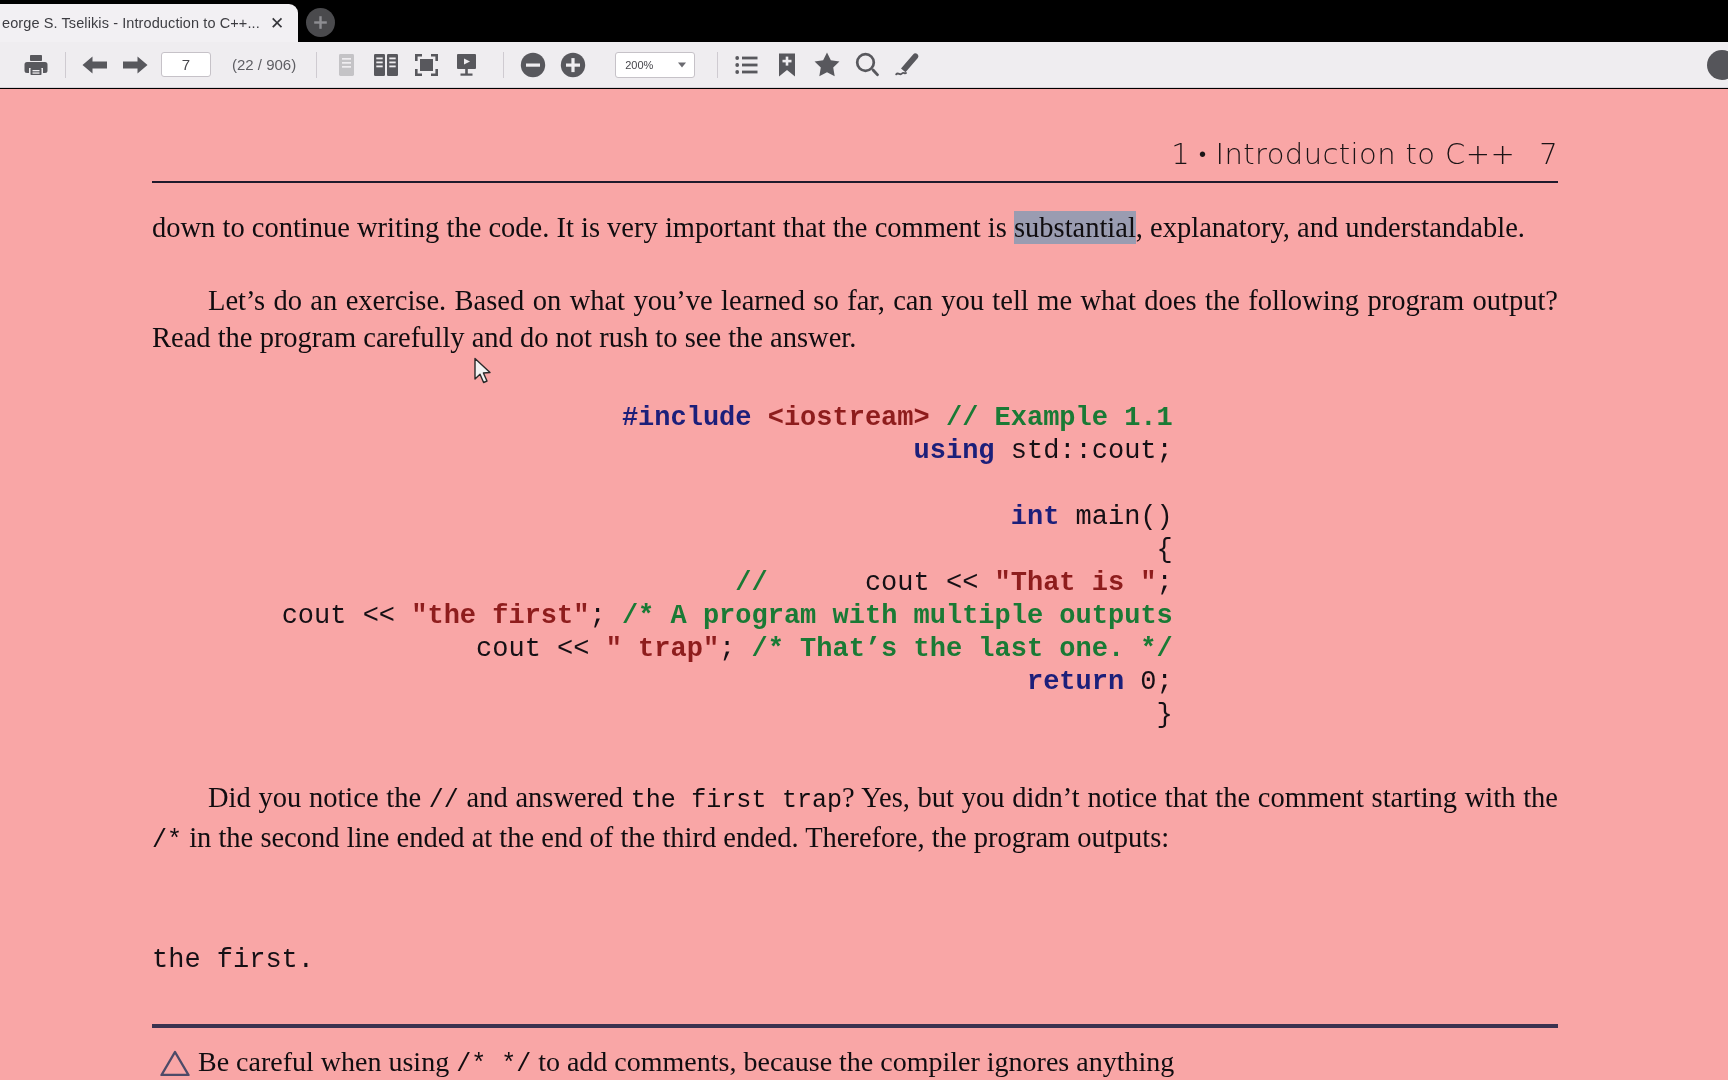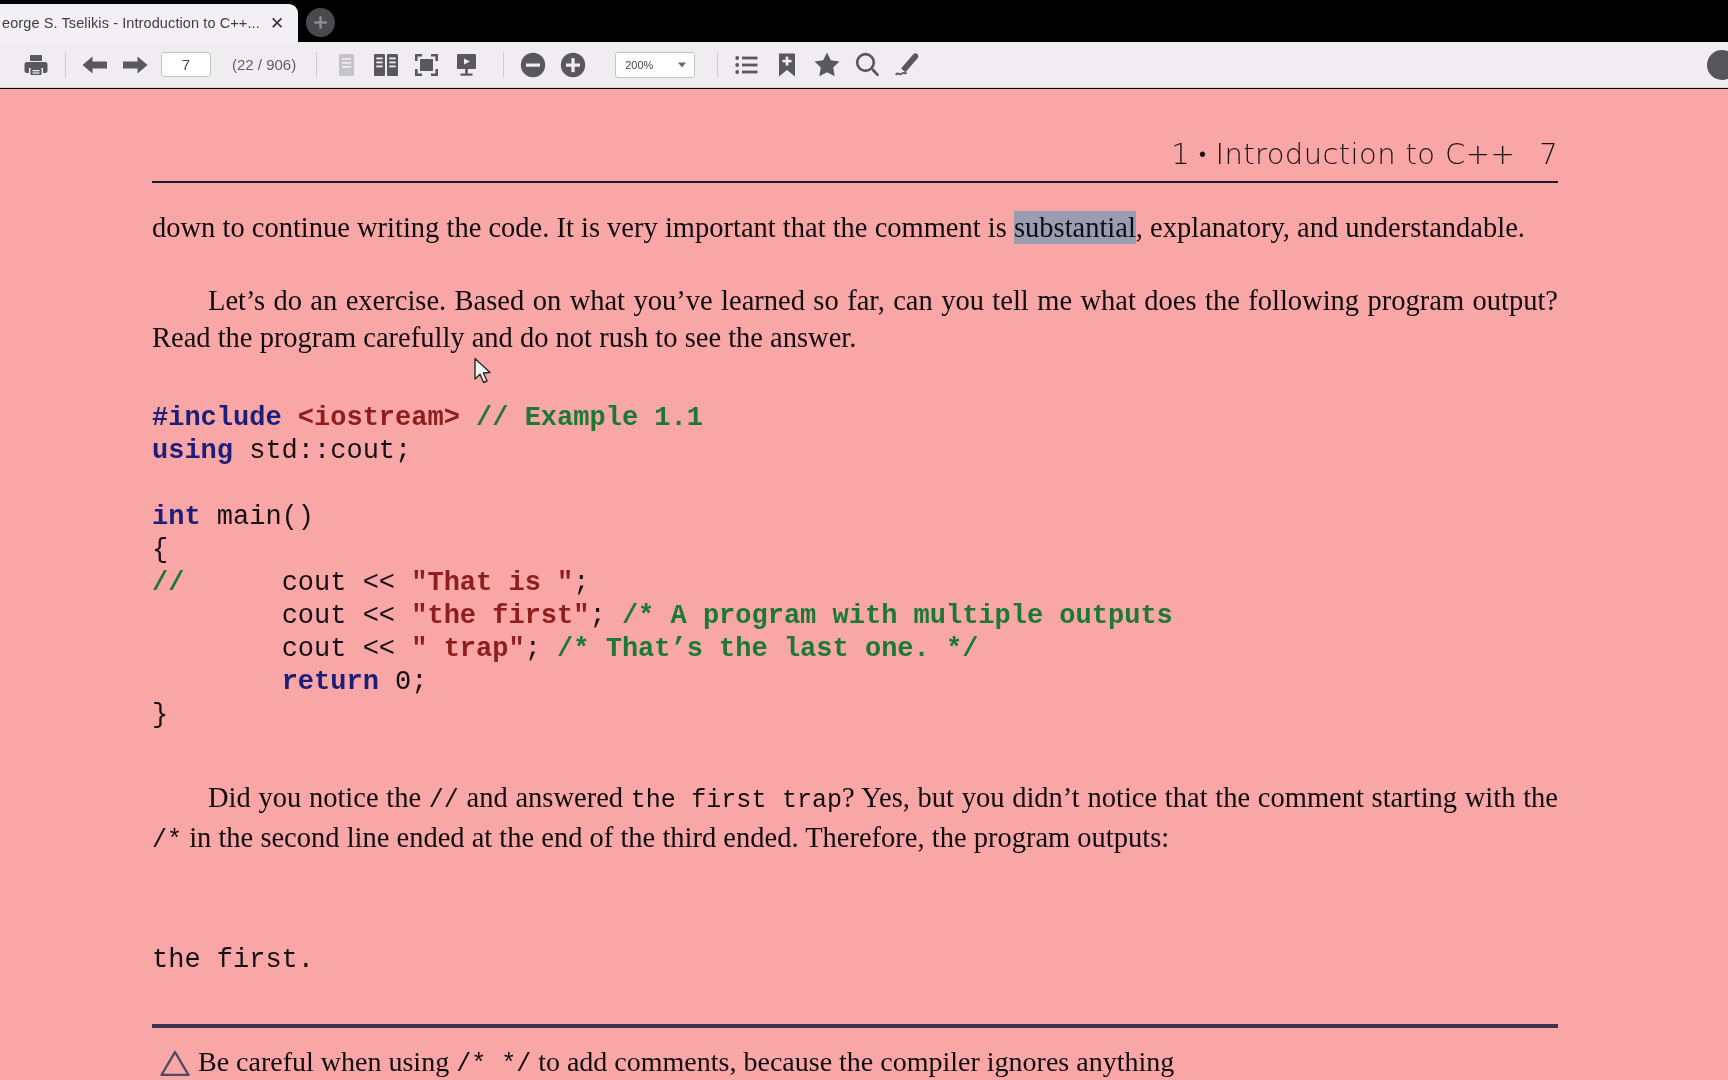--- a/index.html
+++ b/index.html
@@ -240,20 +240,21 @@
   .code {
     position: absolute;
     left: 152px;
     top: 313px;
     font-family: "Liberation Mono", "DejaVu Sans Mono", monospace;
     font-size: 27px;
     line-height: 33px;
     color: #151015;
     white-space: pre;
     font-weight: 700;
+    text-align: right;
   }
   .code .kw   { color: #1c1f7a; }
   .code .hdr  { color: #8e1d1d; }
   .code .str  { color: #8e1d1d; }
   .code .cmt  { color: #1a7a35; }
   .code .pln  { color: #151015; font-weight: 400; }
 
   .outline {
     position: absolute;
     left: 152px;

